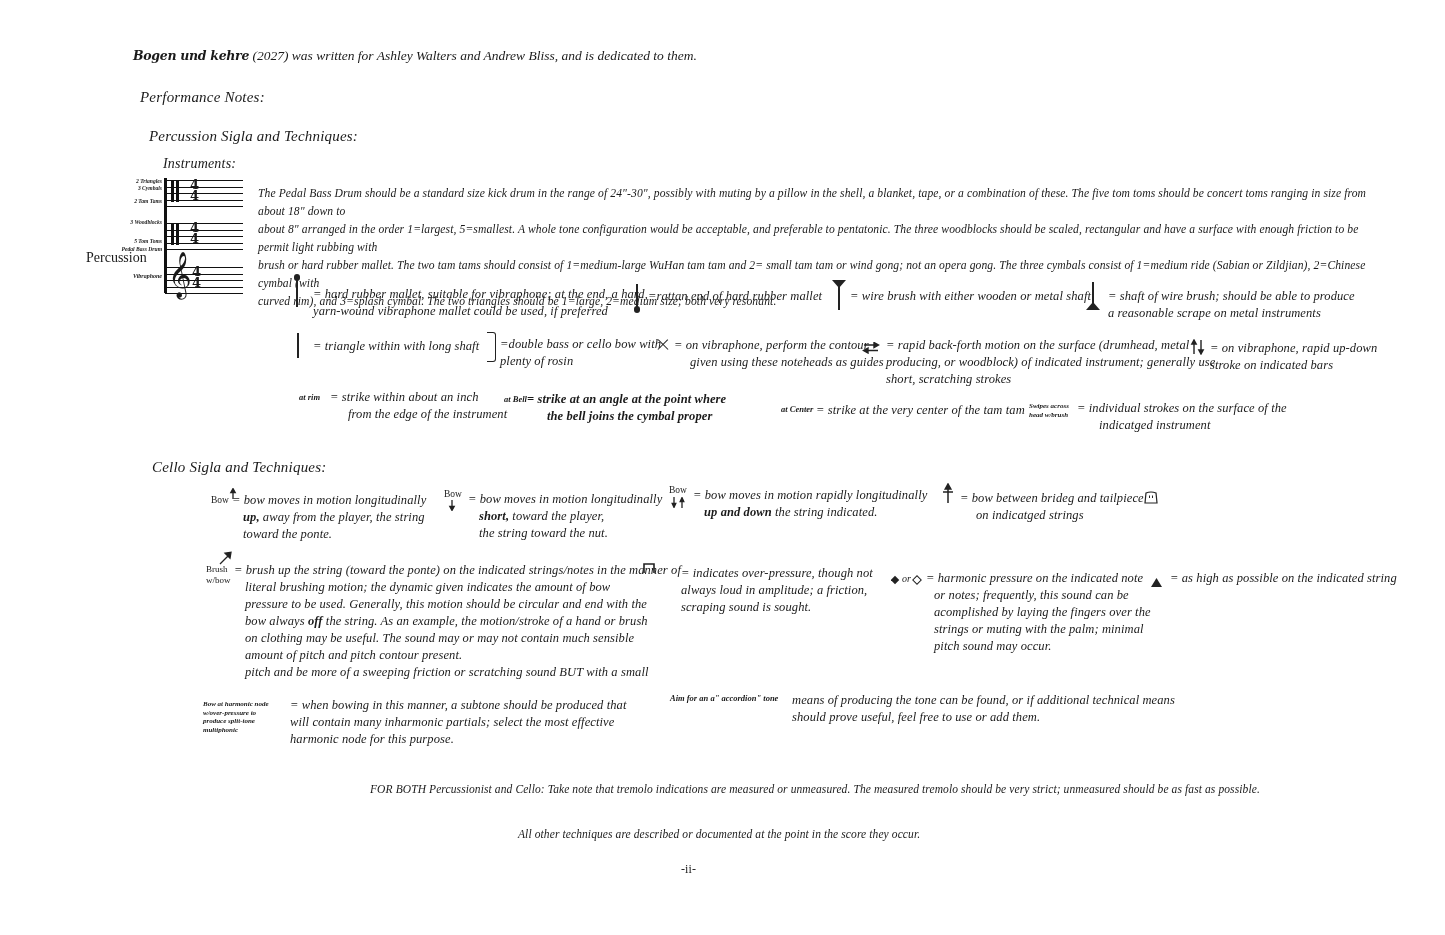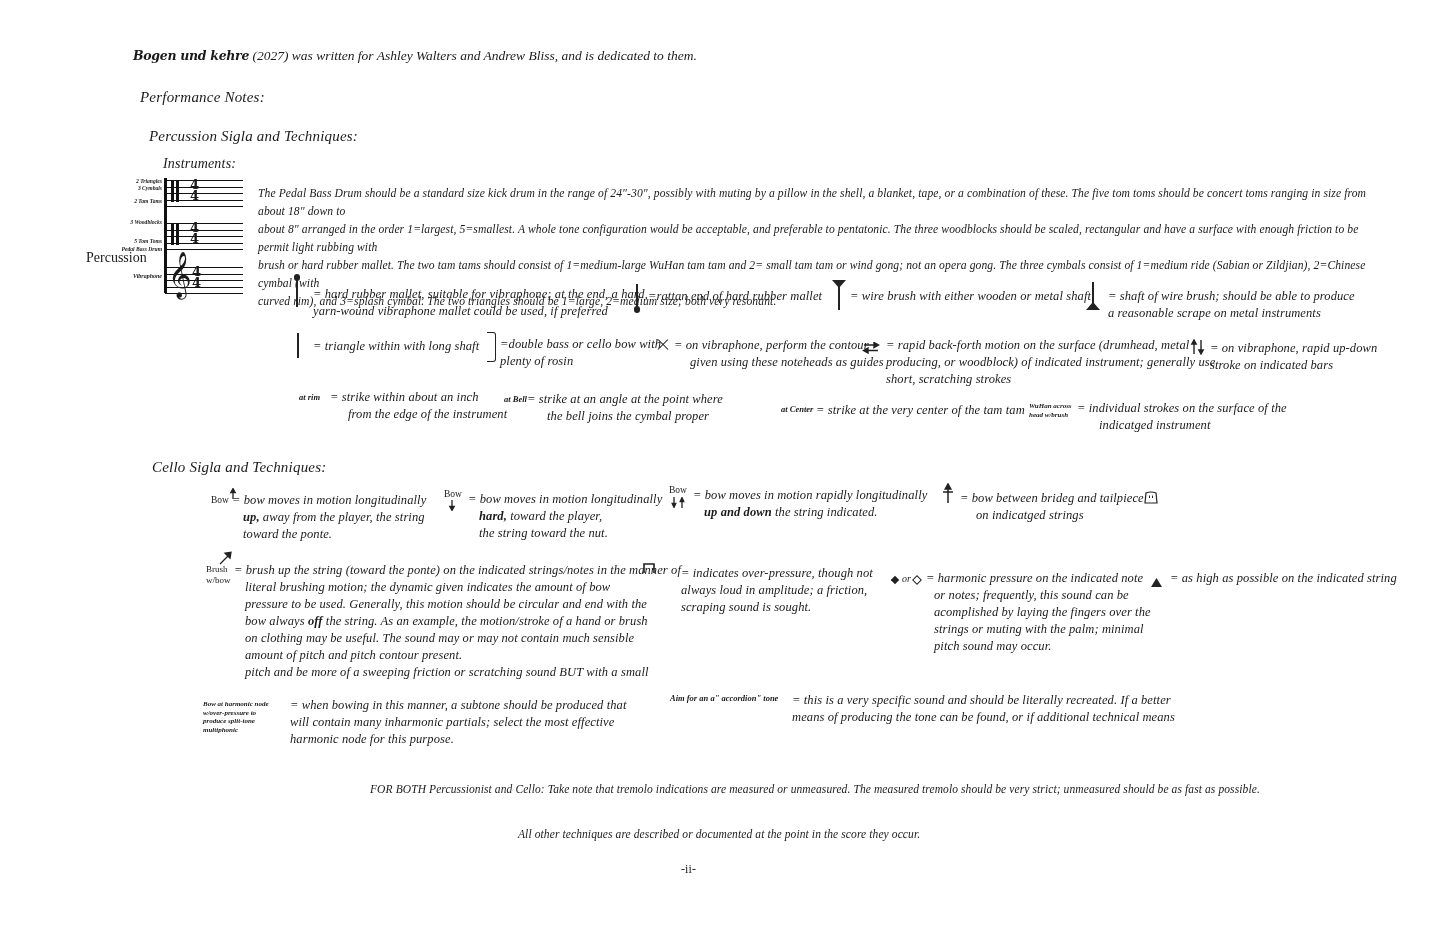--- a/index.html
+++ b/index.html
@@ -196,30 +196,30 @@
     <div class="t">stroke on indicated bars</div>
   </div>
 
   <div class="abs small" style="left:299px;top:392px;">at rim</div>
   <div class="abs" style="left:330px;top:389px;">
     <div class="t">= strike within about an inch</div>
     <div class="t" style="padding-left:18px;">from the edge of the instrument</div>
   </div>
 
   <div class="abs small" style="left:504px;top:394px;">at Bell</div>
-  <div class="abs" style="left:527px;top:391px;">
+  <div class="abs" style="left:527px;top:391px;font-weight:bold;">
     <div class="t">= strike at an angle at the point where</div>
     <div class="t" style="padding-left:20px;">the bell joins the cymbal proper</div>
   </div>
 
   <div class="abs small" style="left:781px;top:404px;">at Center</div>
   <div class="abs t" style="left:816px;top:402px;">= strike at the very center of the tam tam</div>
 
   <div class="abs tiny" style="left:1029px;top:402px;">
-    <div>WuHan across</div>
+    <div>Swipes across</div>
     <div>head w/brush</div>
   </div>
   <div class="abs" style="left:1077px;top:400px;">
     <div class="t">= individual strokes on the surface of the</div>
     <div class="t" style="padding-left:22px;">indicatged instrument</div>
   </div>
 
   <div class="abs hdg" style="left:152px;top:459px;">Cello Sigla and Techniques:</div>
 
   <div class="abs" style="left:211px;top:486px;">
@@ -239,21 +239,21 @@
   <div class="abs" style="left:444px;top:489px;">
     <div style="font-size:9.5px;">Bow</div>
     <div class="abs" style="left:4px;top:8px;width:8px;height:11px;">
       <svg width="8" height="11" viewBox="0 0 8 11">
           <path d="M4 0 V9 M1.8 6.5 L4 10.4 L6.2 6.5 Z" stroke="#222" stroke-width="1.3" fill="#222"></path>
         </svg>
     </div>
   </div>
   <div class="abs" style="left:468px;top:491px;">
     <div class="t">= bow moves in motion longitudinally</div>
-    <div class="t" style="padding-left:11px;"><span class="b">hard,</span><span> toward the player,</span></div>
+    <div class="t" style="padding-left:11px;"><span class="b">short,</span><span> toward the player,</span></div>
     <div class="t" style="padding-left:11px;">the string toward the nut.</div>
   </div>
 
   <div class="abs" style="left:669px;top:485px;">
     <div style="font-size:9.5px;">Bow</div>
     <div class="abs" style="left:1px;top:9px;width:18px;height:11px;">
       <svg width="18" height="11" viewBox="0 0 18 11">
         <path d="M4 0 V9 M2.2 6.5 L4 10.4 L5.8 6.5 Z" stroke="#222" stroke-width="1.3" fill="#222"></path>
         <path d="M12 11 V2 M10.2 4.5 L12 0.6 L13.8 4.5 Z" stroke="#222" stroke-width="1.3" fill="#222"></path>
       </svg>
@@ -343,21 +343,21 @@
     <div>multiphonic</div>
   </div>
   <div class="abs" style="left:290px;top:697px;">
     <div class="t">= when bowing in this manner, a subtone should be produced that</div>
     <div class="t">will contain many inharmonic partials; select the most effective</div>
     <div class="t">harmonic node for this purpose.</div>
   </div>
 
   <div class="abs small" style="left:670px;top:693px;">Aim for an a" accordion" tone</div>
   <div class="abs" style="left:792px;top:692px;">
-    <div class="t">= this is a very specific sound and should be literally recreated.  If a better</div>
     <div class="t">means of producing the tone can be found, or if additional technical means</div>
+    <div class="t">should prove useful, feel free to use or add them.</div>
   </div>
 
   <div class="abs t" style="left:370px;top:781px;font-size:11.5px;">FOR BOTH Percussionist and Cello:  Take note that tremolo indications are measured or unmeasured.  The measured tremolo should be very strict; unmeasured should be as fast as possible.</div>
   <div class="abs t" style="left:518px;top:826px;font-size:11.5px;">All other techniques are described or documented at the point in the score they occur.</div>
   <div class="abs t" style="left:681px;top:861px;font-size:12px;font-style:normal;">-ii-</div>
 
 </div>
 
 </body></html>

